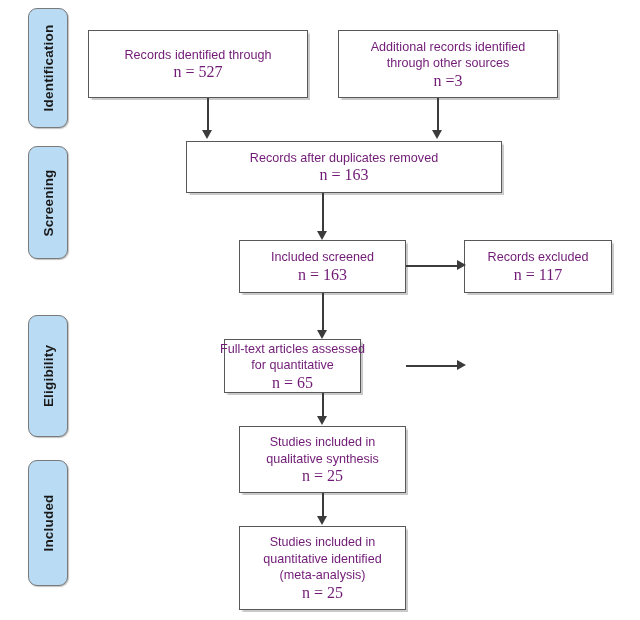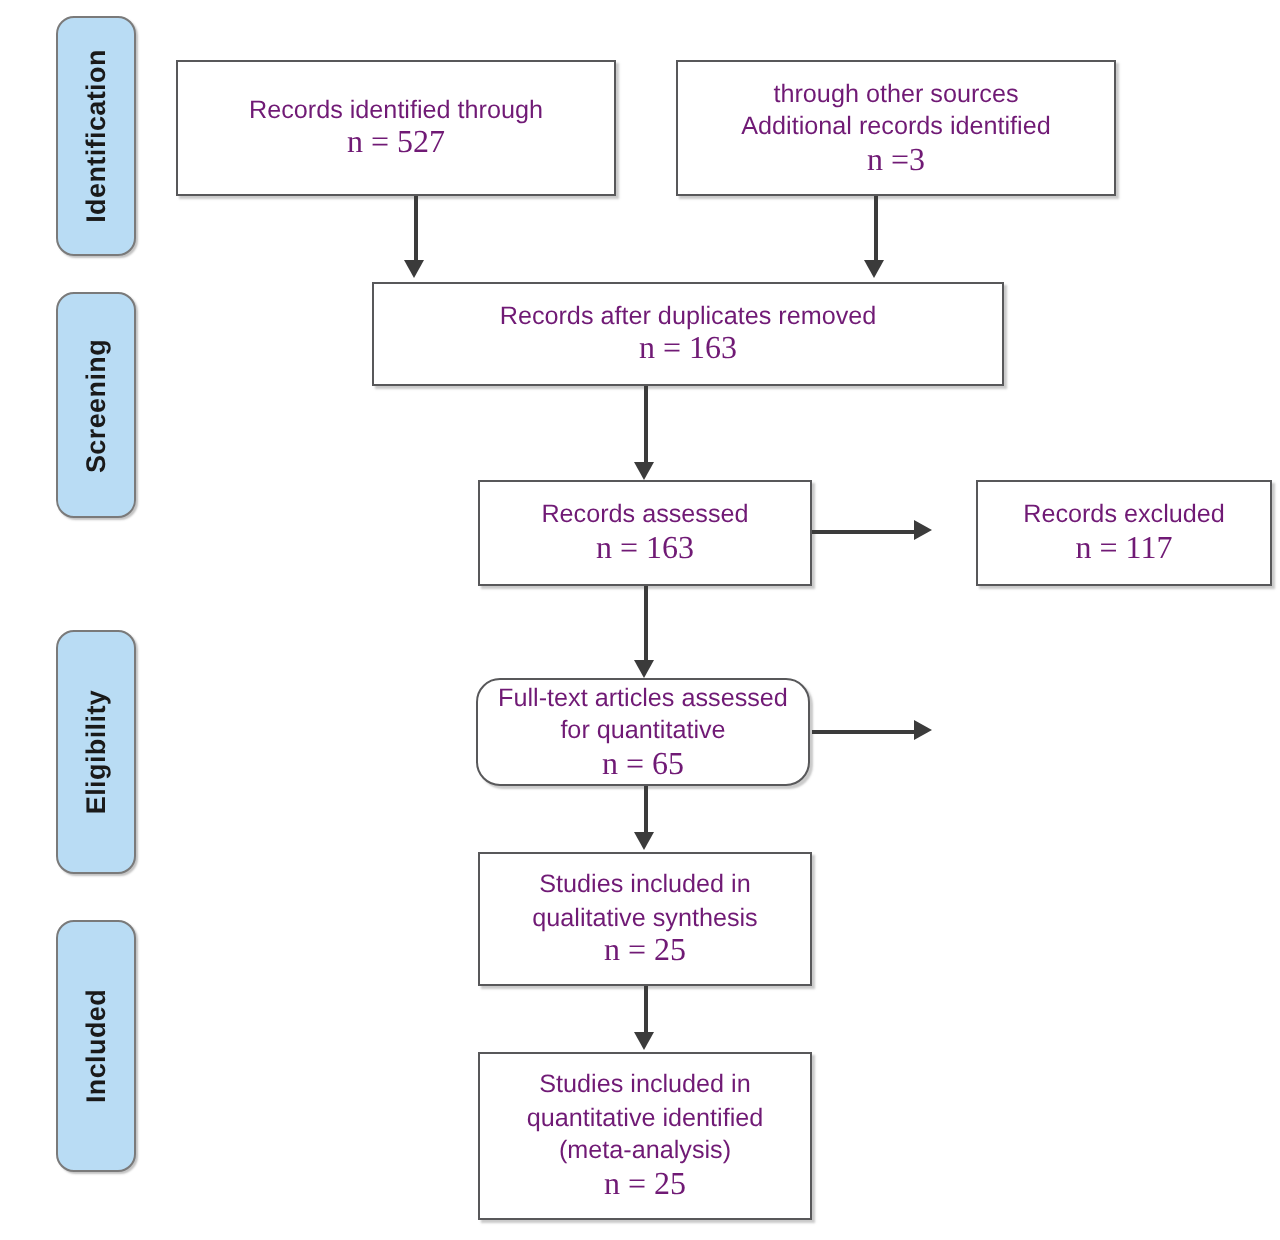--- a/index.html
+++ b/index.html
@@ -100,56 +100,56 @@
   <div class="stage-label" style="left:28px;top:460px;width:40px;height:126px;">
     <span class="rot">Included</span>
   </div>
 
   <div class="node" style="left:88px;top:30px;width:220px;height:68px;">
     <span class="ln">Records identified through</span>
     <span class="num">n = 527</span>
   </div>
 
   <div class="node" style="left:338px;top:30px;width:220px;height:68px;">
+    <span class="ln">Additional records identified</span>
     <span class="ln">through other sources</span>
-    <span class="ln">Additional records identified</span>
     <span class="num">n =3</span>
   </div>
 
   <div class="vline" style="left:207px;top:98px;height:33px;"></div>
   <div class="arrow-down" style="left:202.3px;top:130px;"></div>
 
   <div class="vline" style="left:437px;top:98px;height:33px;"></div>
   <div class="arrow-down" style="left:432.3px;top:130px;"></div>
 
   <div class="node" style="left:186px;top:141px;width:316px;height:52px;">
     <span class="ln">Records after duplicates removed</span>
     <span class="num">n = 163</span>
   </div>
 
   <div class="vline" style="left:322px;top:193px;height:39px;"></div>
   <div class="arrow-down" style="left:317.3px;top:231px;"></div>
 
   <div class="node" style="left:239px;top:240px;width:167px;height:53px;">
-    <span class="ln">Records assessed</span>
+    <span class="ln">Included screened</span>
     <span class="num">n = 163</span>
   </div>
 
-  <div class="node" style="left:488px;top:240px;width:148px;height:53px;">
+  <div class="node" style="left:464px;top:240px;width:148px;height:53px;">
     <span class="ln">Records excluded</span>
     <span class="num">n = 117</span>
   </div>
 
   <div class="hline" style="left:406px;top:265px;width:52px;"></div>
   <div class="arrow-right" style="left:457px;top:260.3px;"></div>
 
   <div class="vline" style="left:322px;top:293px;height:38px;"></div>
   <div class="arrow-down" style="left:317.3px;top:330px;"></div>
 
-  <div class="node" style="left:238px;top:339px;width:167px;height:54px;border-radius:12px;">
+  <div class="node" style="left:224px;top:339px;width:137px;height:54px;">
     <span class="ln">Full-text articles assessed</span>
     <span class="ln">for quantitative</span>
     <span class="num">n = 65</span>
   </div>
 
 
   <div class="hline" style="left:406px;top:365px;width:52px;"></div>
   <div class="arrow-right" style="left:457px;top:360.3px;"></div>
 
   <div class="vline" style="left:322px;top:393px;height:24px;"></div>

